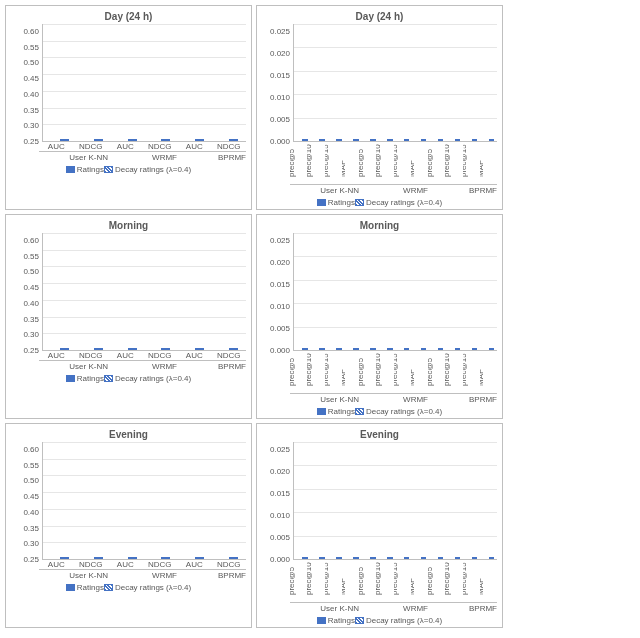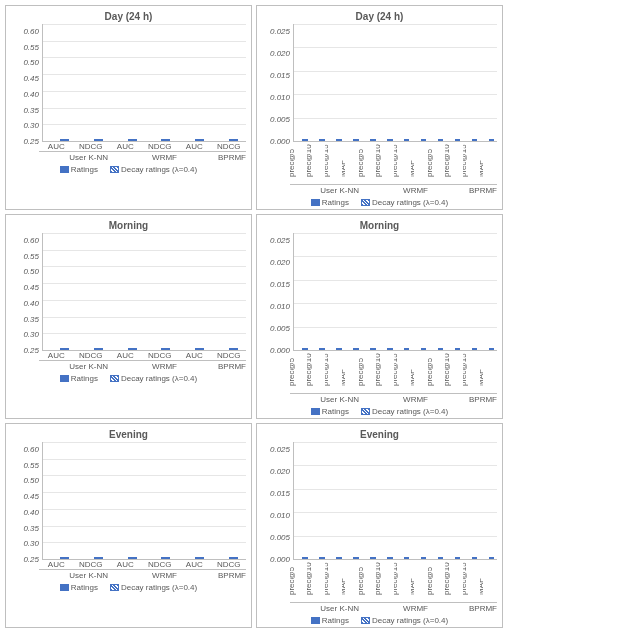--- a/index.html
+++ b/index.html
@@ -41,21 +41,20 @@
     flex-direction: column;
     justify-content: space-between;
     text-align: right;
     padding-right: 3px;
     color: #595959;
     font-size: 8px;
   }
   .y-axis span {
     line-height: 1;
     transform: translateY(4px);
-    font-style: italic;
   }
   .bars {
     flex: 1;
     border-left: 1px solid #bfbfbf;
     border-bottom: 1px solid #bfbfbf;
     display: flex;
     align-items: flex-end;
     position: relative;
     background: repeating-linear-gradient(
       to top,
@@ -155,21 +154,21 @@
     height: 7px;
     vertical-align: middle;
     margin-right: 2px;
   }
   .sw.solid { background: #4472c4; }
   .sw.hatched {
     border: 1px solid #4472c4;
     box-sizing: border-box;
     background-image: repeating-linear-gradient(45deg,#4472c4 0,#4472c4 1.2px,#fff 1.2px,#fff 2.4px);
   }
-  .leg-item { margin: 0 6px; }
+  .leg-item { margin: 0 0; }
 </style>
 </head>
 <body>
 
 <div class="figure">
   <div class="row">
       <div class="panel panel-left" style="--yaxis-w: 28px;">
         <div class="title">Day (24 h)</div>
         <div class="plot-area">
           <div class="y-axis" style="width: 28px;">

